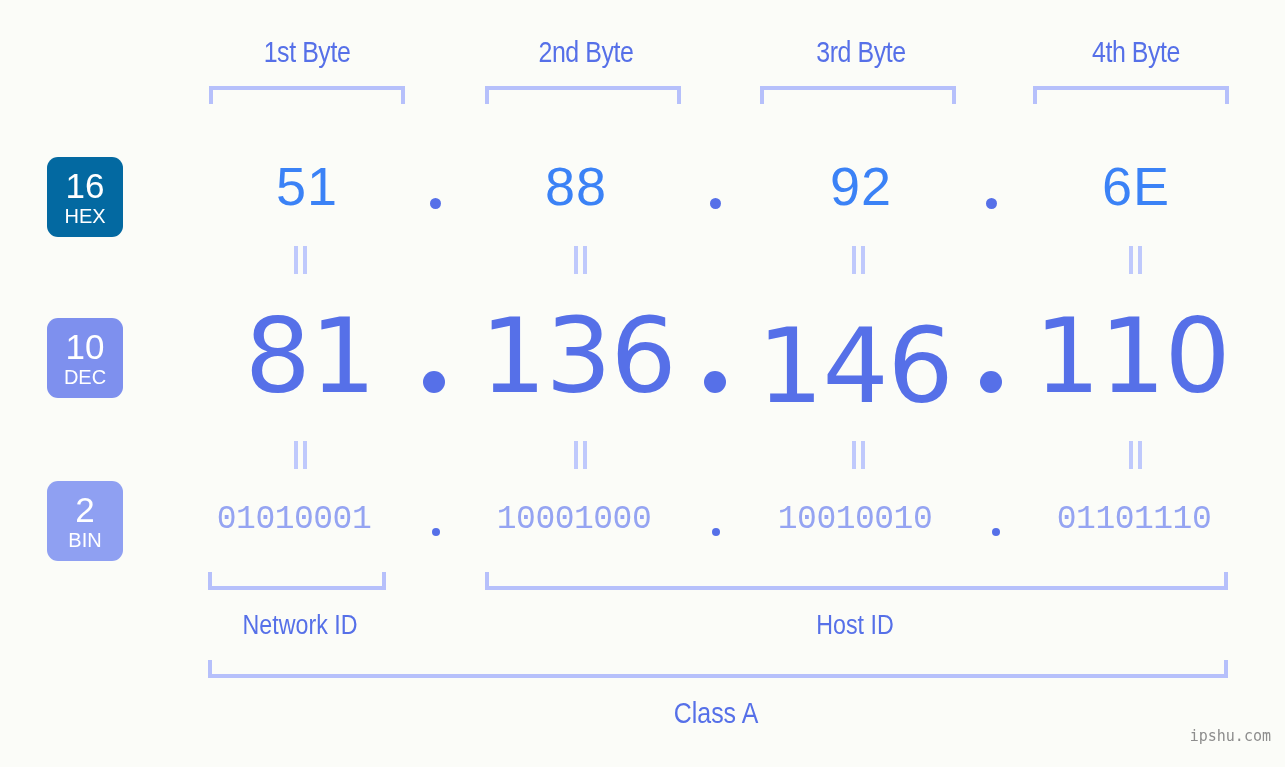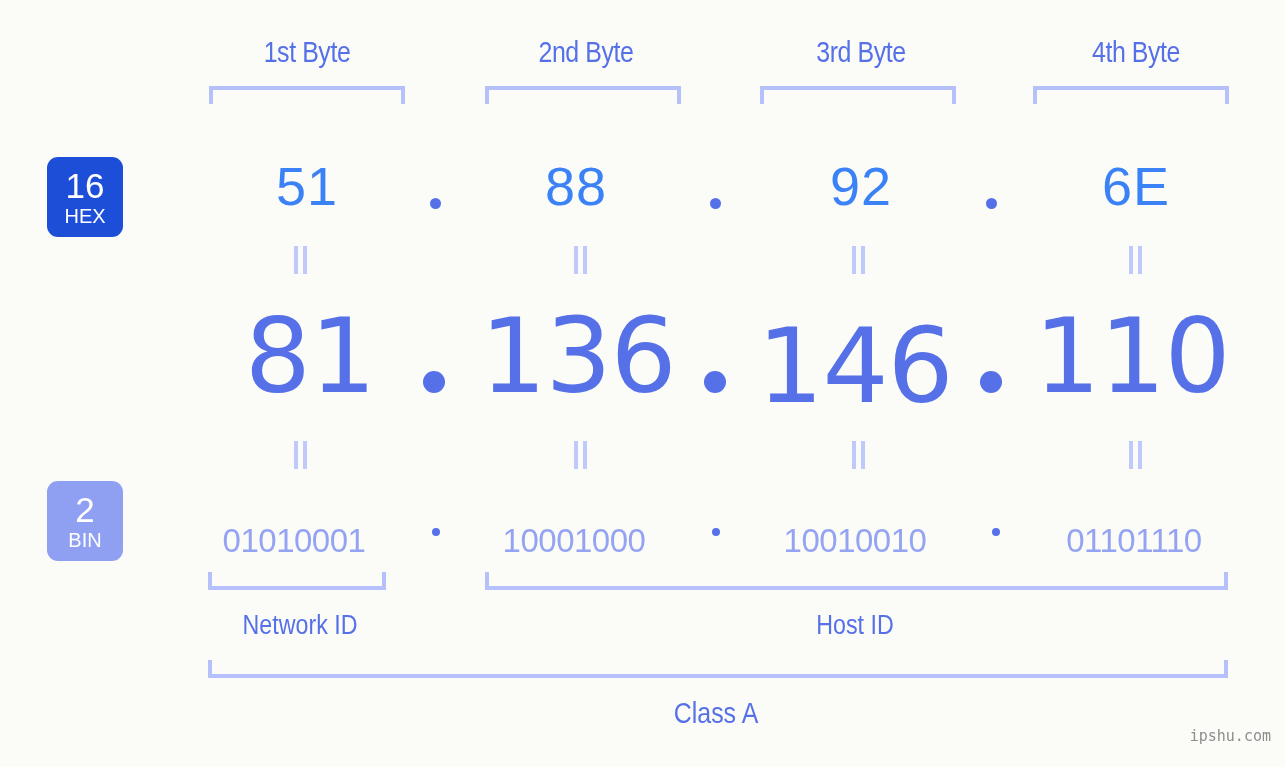--- a/index.html
+++ b/index.html
@@ -97,23 +97,22 @@
   .row-dec .val {
     font-size: 104px;
     color: #5670e8;
     letter-spacing: -1px;
     font-family: "DejaVu Sans", sans-serif;
     font-weight: 400;
   }
   .row-bin .val {
     font-size: 33px;
     color: #95a4f2;
-    font-family: Liberation Sans, sans-serif;
+    font-family: Liberation Mono, monospace;
     letter-spacing: -0.5px;
-    margin-top: 21px;
   }
 
   
   .dot {
     position: absolute;
     border-radius: 50%;
     background: #5670e8;
   }
   .dot-hex { width: 11px; height: 11px; }
   .dot-dec { width: 22px; height: 22px; }
@@ -184,21 +183,21 @@
   </div>
   <div class="byte-label" style="left:1026px; width:220px;">
     <span>4th Byte</span>
   </div>
 
   <div class="bracket-top" style="left:209px; width:196px;"></div>
   <div class="bracket-top" style="left:485px; width:196px;"></div>
   <div class="bracket-top" style="left:760px; width:196px;"></div>
   <div class="bracket-top" style="left:1033px; width:196px;"></div>
 
-  <div class="badge" style="top:157px; background:#1d4ed8;">
+  <div class="badge" style="top:157px; background:#0369a1;">
     <span class="num">16</span>
     <span class="sys">HEX</span>
   </div>
 
   <div class="row-hex">
     <div class="val abs" style="left:197px; top:155px; width:220px;">51</div>
     <div class="dot dot-hex" style="left:430px; top:198px;"></div>
 
     <div class="val abs" style="left:466px; top:155px; width:220px;">88</div>
     <div class="dot dot-hex" style="left:710px; top:198px;"></div>
@@ -219,20 +218,24 @@
   </div>
   <div class="eq" style="left:850px; top:246px;">
     <i class="a"></i>
       <i class="b"></i>
   </div>
   <div class="eq" style="left:1127px; top:246px;">
     <i class="a"></i>
       <i class="b"></i>
   </div>
 
+  <div class="badge" style="top:318px; background:#7e90ee;">
+    <span class="num">10</span>
+    <span class="sys">DEC</span>
+  </div>
 
   <div class="row-dec">
     <div class="val abs" style="left:200px; top:295px; width:220px;">81</div>
     <div class="dot dot-dec" style="left:423px; top:371px;"></div>
 
     <div class="val abs" style="left:468px; top:295px; width:220px;">136</div>
     <div class="dot dot-dec" style="left:704px; top:371px;"></div>
 
     <div class="val abs" style="left:745px; top:305px; width:220px;">146</div>
     <div class="dot dot-dec" style="left:980px; top:371px;"></div>

